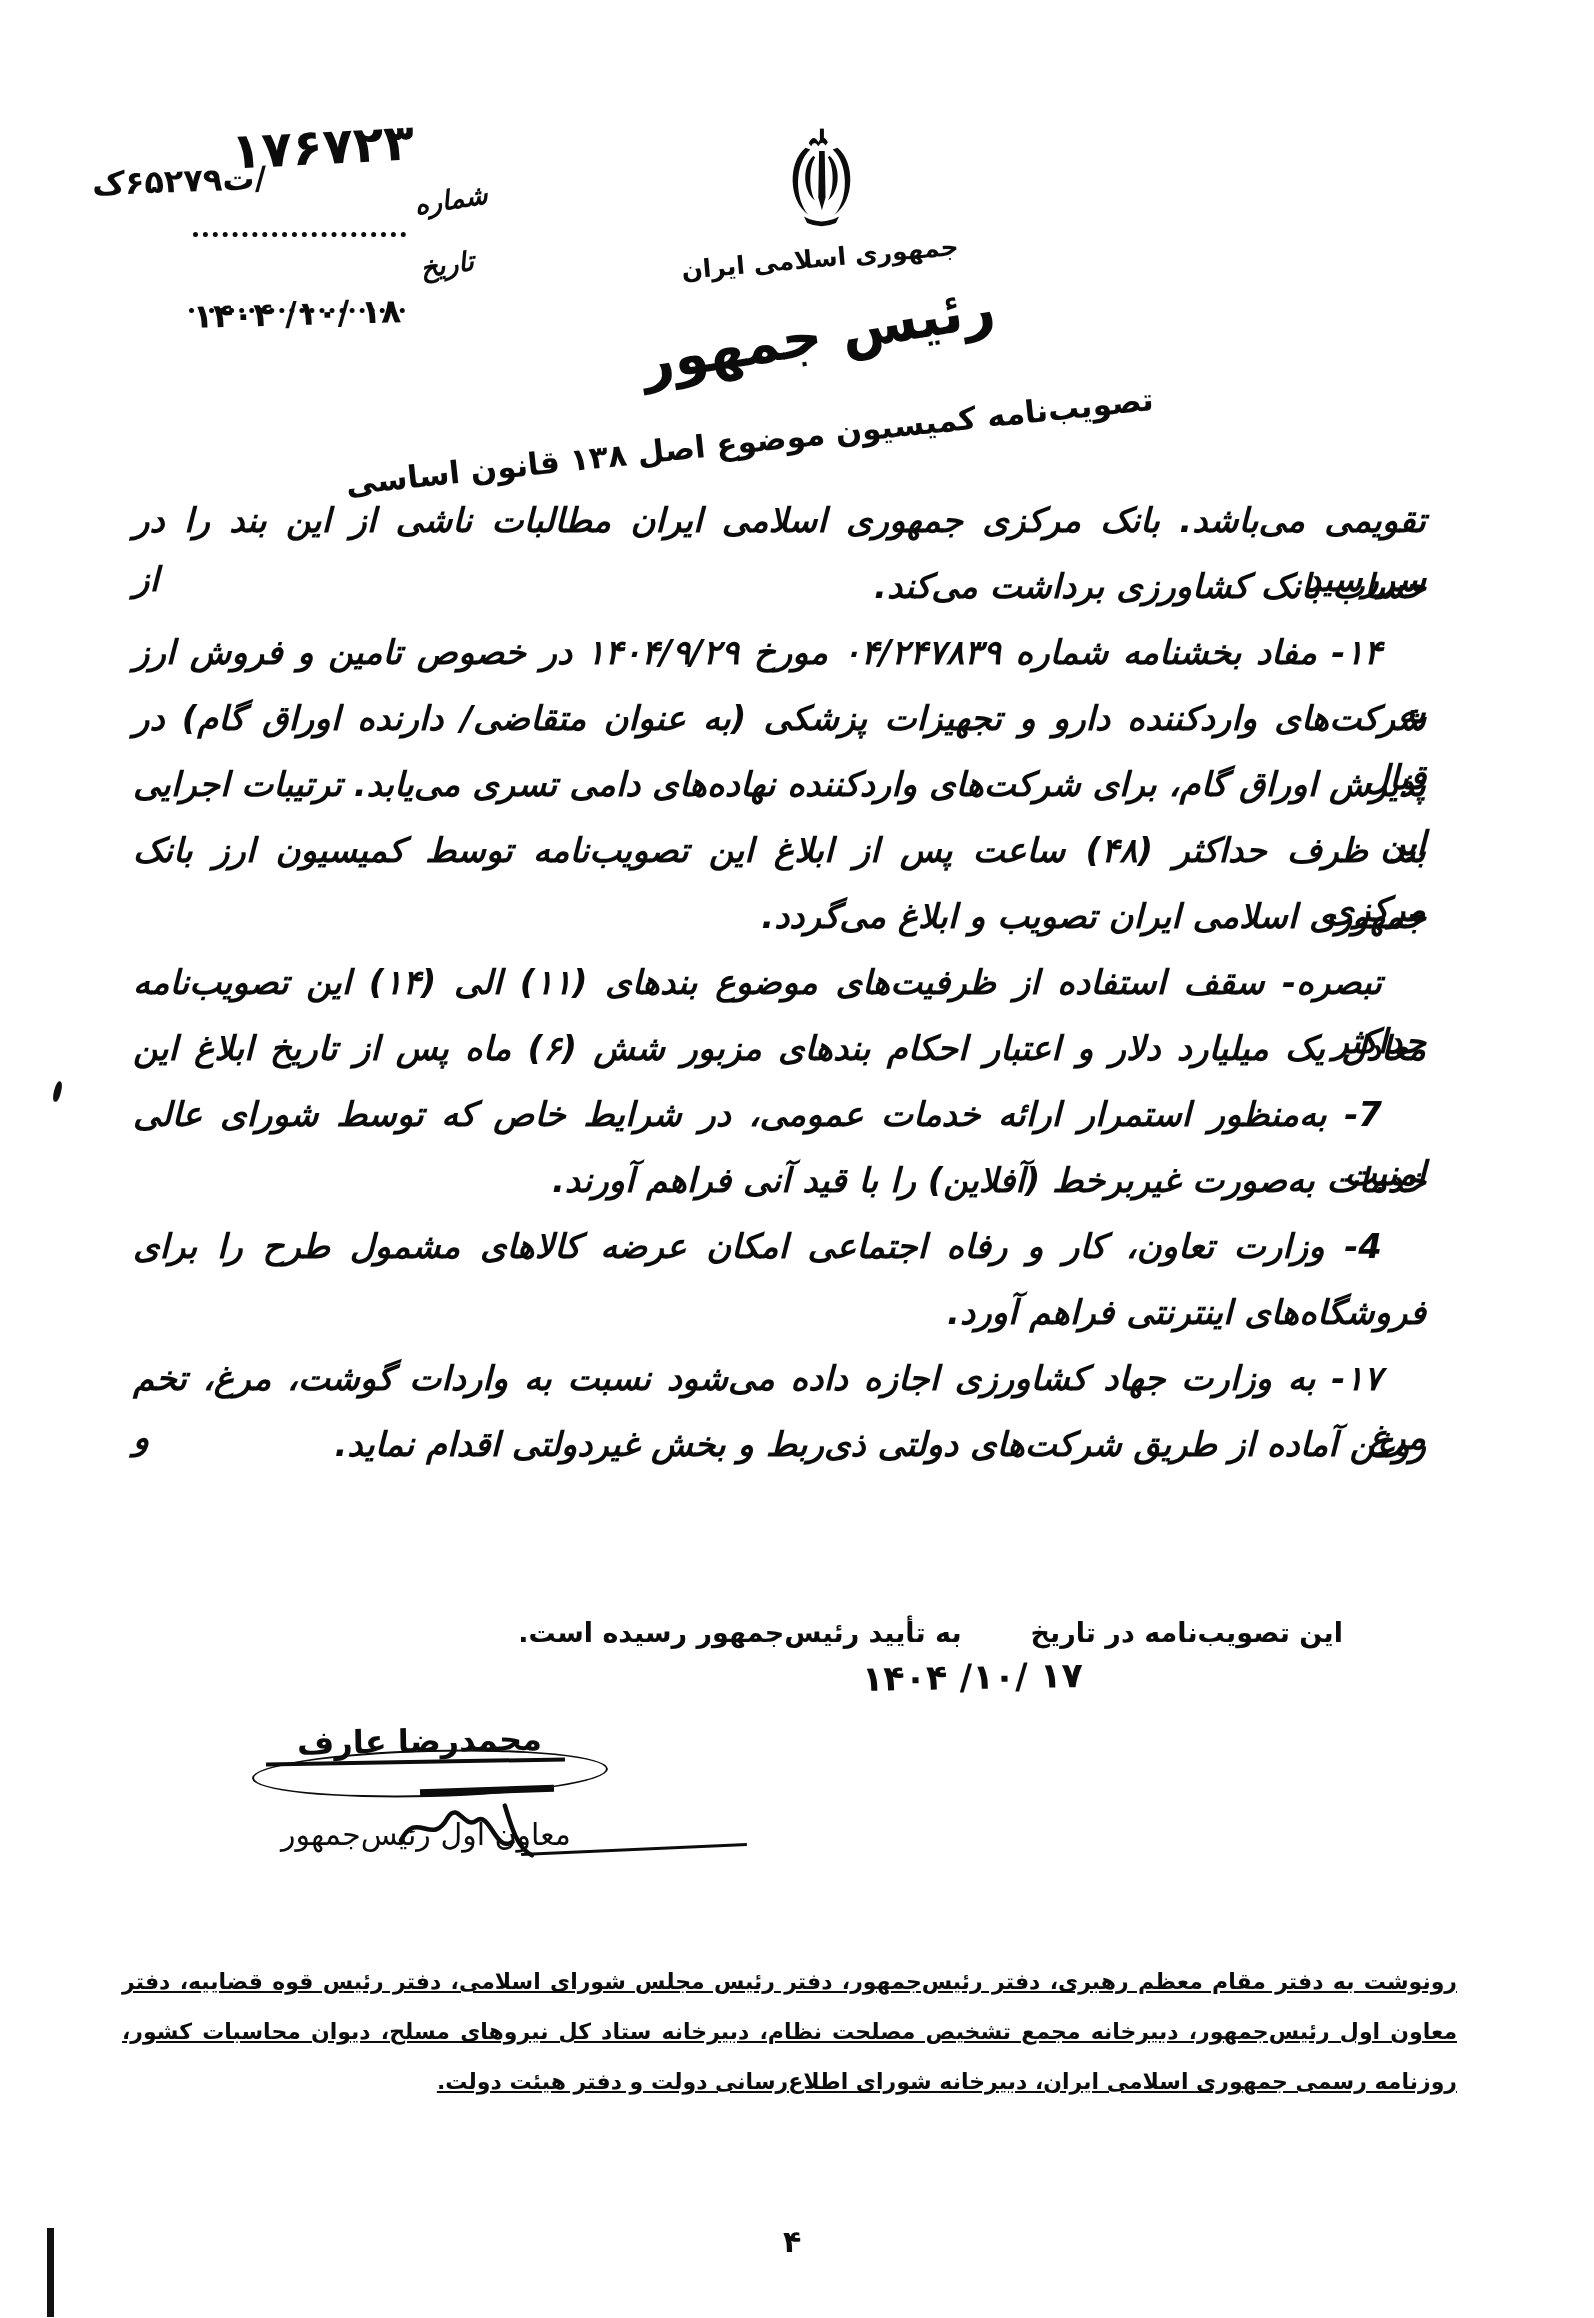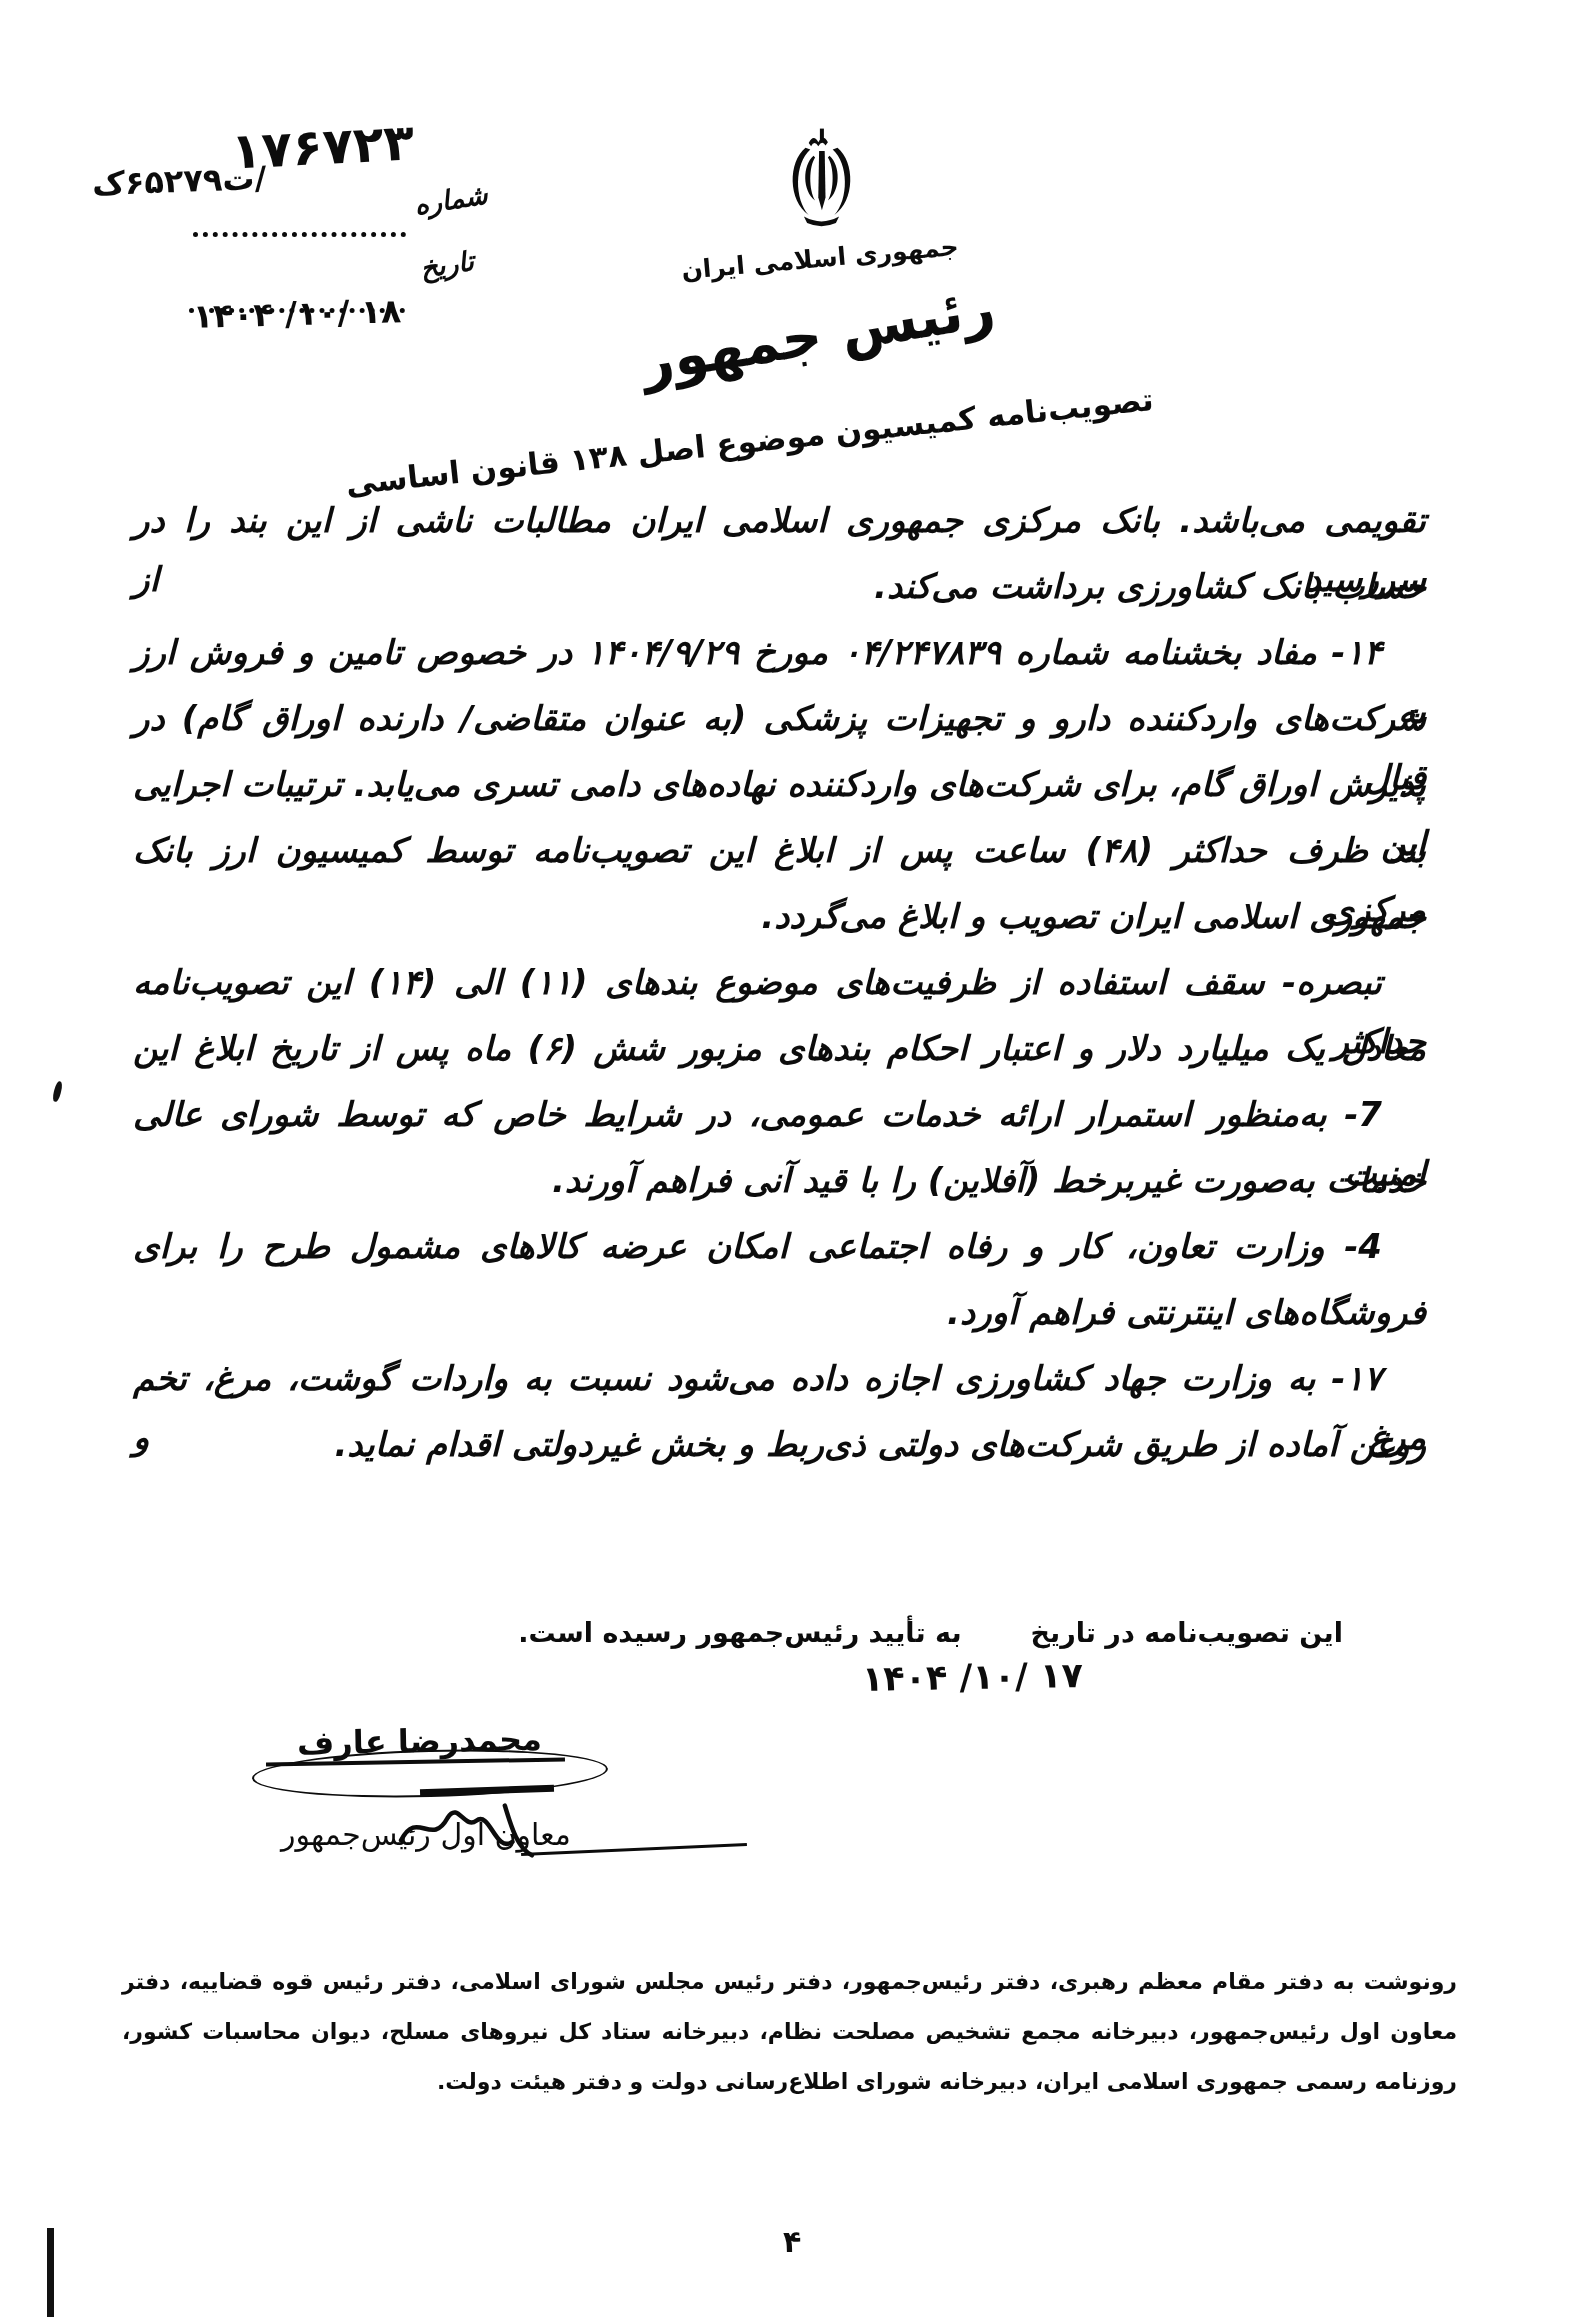--- a/index.html
+++ b/index.html
@@ -58,20 +58,21 @@
   .sig-squiggle  { left:392px; top:1795px; }
   .sig-tail      { left:521px; top:1848px; width:226px; height:3px; background:#0c0c0c; transform:rotate(-2.5deg); }
 
   
   .footer { left:122px; right:137px; top:1959px; }
   .fline {
     height:50px; line-height:45px;
     font-size:22px; font-weight:700;
     text-align:justify; text-align-last:justify;
     text-justify:inter-word;
+    text-decoration:underline;
   }
   .fline.last { text-align-last:right; }
 
   
   .page-num { left:783px; top:2224px; font-size:30px; font-weight:700; }
   .mark-tick { left:54px; top:1081px; width:6.8px; height:21px; background:#111; border-radius:45%; transform:rotate(14deg); }
   .mark-bar  { left:47px; top:2228px; width:6.8px; height:89px; background:#111; }
 </style>
 </head>
 <body>

